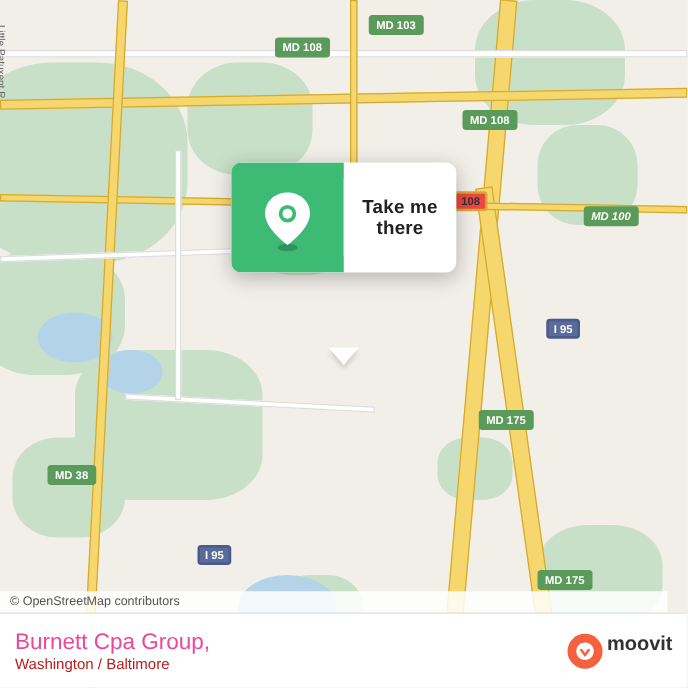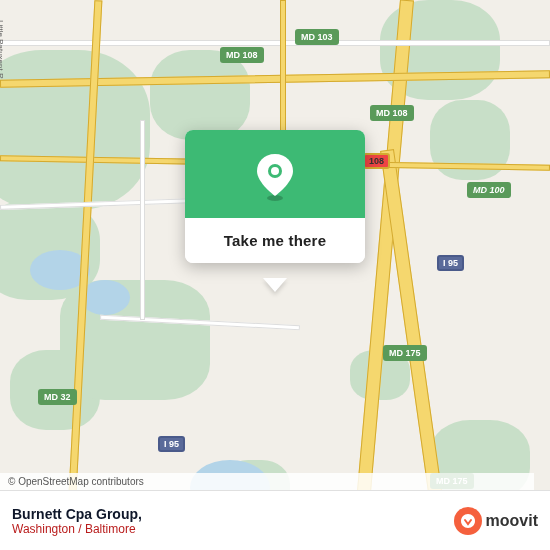--- a/index.html
+++ b/index.html
@@ -66,35 +66,35 @@
       background: #fff;
       height: 60px;
       display: flex;
       align-items: center;
       padding: 0 12px;
       border-top: 1px solid #e0e0e0;
       z-index: 20;
     }
 
     #info-bar .place-name {
-      font-size: 14px;
-      font-weight: 700;
-      color: #0f172a;
+      font-size: 18px;
+      font-weight: 400;
+      color: #ec4899;
       flex: 1;
     }
 
     #info-bar .city-name {
       font-size: 12px;
       color: #b91c1c;
     }
 
     
     #moovit-logo {
       display: flex;
-      align-items: center;
+      align-items: flex-start;
       gap: 4px;
     }
 
     #moovit-logo .moovit-text {
       font-size: 16px;
       font-weight: bold;
       color: #333;
     }
 
     .moovit-icon {
@@ -115,21 +115,21 @@
       position: absolute;
       top: 130px;
       left: 50%;
       transform: translateX(-50%);
       width: 180px;
       background: #fff;
       border-radius: 8px;
       box-shadow: 0 4px 16px rgba(0,0,0,0.25);
       z-index: 30;
       display: flex;
-      flex-direction: column;
+      flex-direction: row;
       align-items: center;
       overflow: hidden;
     }
 
     #popup-header {
       background: #3dba74;
       width: 100%;
       padding: 20px 0 16px 0;
       display: flex;
       justify-content: center;
@@ -174,21 +174,20 @@
       font-weight: bold;
       padding: 1px 4px;
       color: #333;
       z-index: 5;
     }
 
     .road-badge-green {
       background: #5a9a5a;
       color: #fff;
       border-color: #5a9a5a;
-      margin-top: 17px;
     }
   </style>
 </head>
 <body>
 
 <div id="map-container">
   <div id="map-bg">
 
     <div class="green-area" style="width:180px;height:160px;top:50px;left:-30px;"></div>
     <div class="green-area" style="width:120px;height:100px;top:200px;left:-20px;"></div>
@@ -221,21 +220,21 @@
     <div style="position:absolute;top:120px;left:140px;width:5px;height:200px;background:#fff;border:1px solid #ddd;z-index:2;"></div>
     <div style="position:absolute;top:0;left:280px;width:6px;height:160px;background:#f5d76e;border:1px solid #d4aa30;z-index:2;"></div>
 
     <div class="road-badge road-badge-green" style="top:12px;left:295px;z-index:6;">MD 103</div>
     <div class="road-badge road-badge-green" style="top:30px;left:220px;z-index:6;">MD 108</div>
     <div class="road-badge road-badge-green" style="top:88px;left:370px;z-index:6;">MD 108</div>
     <div class="road-badge" style="top:153px;left:363px;z-index:6;background:#ef4444;border-color:#d4aa30;">108</div>
     <div class="road-badge road-badge-green" style="top:165px;left:467px;z-index:6;font-style:italic;">MD 100</div>
     <div class="road-badge" style="top:255px;left:437px;z-index:6;background:#5a6a9a;border-color:#4a5a8a;color:#fff;">I 95</div>
     <div class="road-badge road-badge-green" style="top:328px;left:383px;z-index:6;">MD 175</div>
-    <div class="road-badge road-badge-green" style="top:372px;left:38px;z-index:6;">MD 32</div>
+    <div class="road-badge road-badge-green" style="top:372px;left:38px;z-index:6;">MD 38</div>
     <div class="road-badge" style="top:436px;left:158px;z-index:6;background:#5a6a9a;border-color:#4a5a8a;color:#fff;">I 95</div>
     <div class="road-badge road-badge-green" style="top:456px;left:430px;z-index:6;">MD 175</div>
 
     <div style="position:absolute;top:20px;left:5px;font-size:8px;color:#666;transform:rotate(90deg);transform-origin:left top;white-space:nowrap;z-index:5;">Little Patuxent R...</div>
   </div>
 
   <div id="popup-card">
     <div id="popup-header">
 
       <svg width="44" height="52" viewBox="0 0 44 52">

